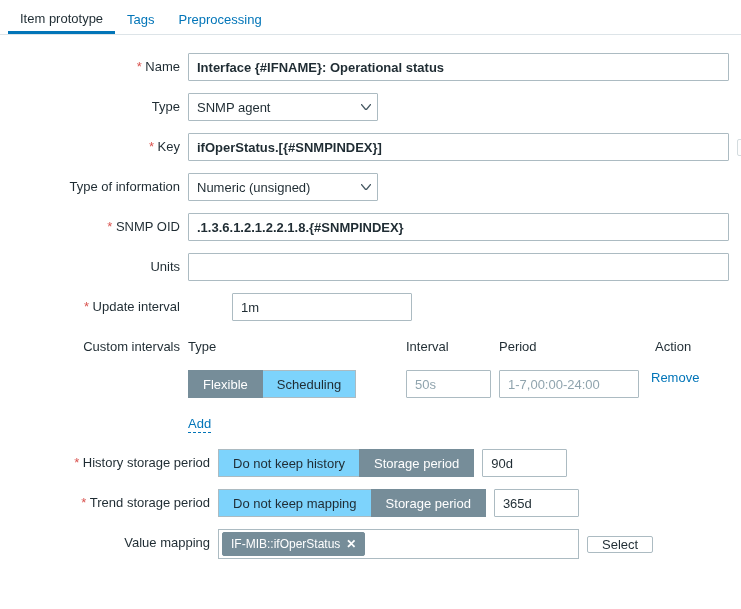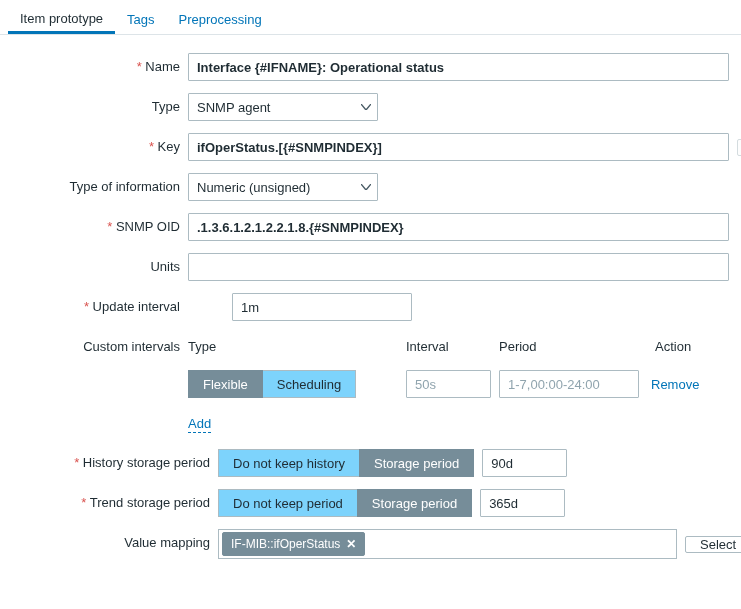--- a/index.html
+++ b/index.html
@@ -132,21 +132,20 @@
   
   .ci-block{flex-direction:column;align-items:stretch;width:540px;}
   .ci-head{
     display:flex;
     font-size:13px;
     color:var(--text);
     padding:6px 0 8px 0;
   }
   .ci-row{
     display:flex;
-    align-items:center;
     gap:8px;
     padding-bottom:10px;
   }
   .ci-col-type{width:210px;}
   .ci-col-int{width:85px;}
   .ci-col-period{width:148px;}
   .ci-col-act{width:65px;}
   .link{
     color:var(--blue);
     cursor:pointer;
@@ -169,21 +168,21 @@
     padding:0 8px;
     font-size:12px;
     border-radius:2px;
   }
   .pill .x{
     font-weight:bold;
     cursor:pointer;
   }
   .pill-wrap{
     box-sizing:border-box;
-    width:459px;
+    width:361px;
     min-height:30px;
     border:1px solid var(--grey-border);
     padding:2px 3px;
     display:flex;
     align-items:center;
   }
 </style>
 </head>
 <body>
 
@@ -291,21 +290,21 @@
         <button class="seg-btn on">Storage period</button>
       </div>
       <input type="text" class="txt w-85" value="90d" style="">
     </div>
   </div>
 
   <div class="row">
     <div class="lbl req" style="width:202px;min-width:202px;">Trend storage period</div>
     <div class="field">
       <div class="seg">
-        <button class="seg-btn">Do not keep period</button>
+        <button class="seg-btn">Do not keep mapping</button>
         <button class="seg-btn on">Storage period</button>
       </div>
       <input type="text" class="txt w-85" value="365d" style="">
     </div>
   </div>
 
   <div class="row">
     <div class="lbl" style="width:202px;min-width:202px;">Value mapping</div>
     <div class="field">
       <div class="pill-wrap">

